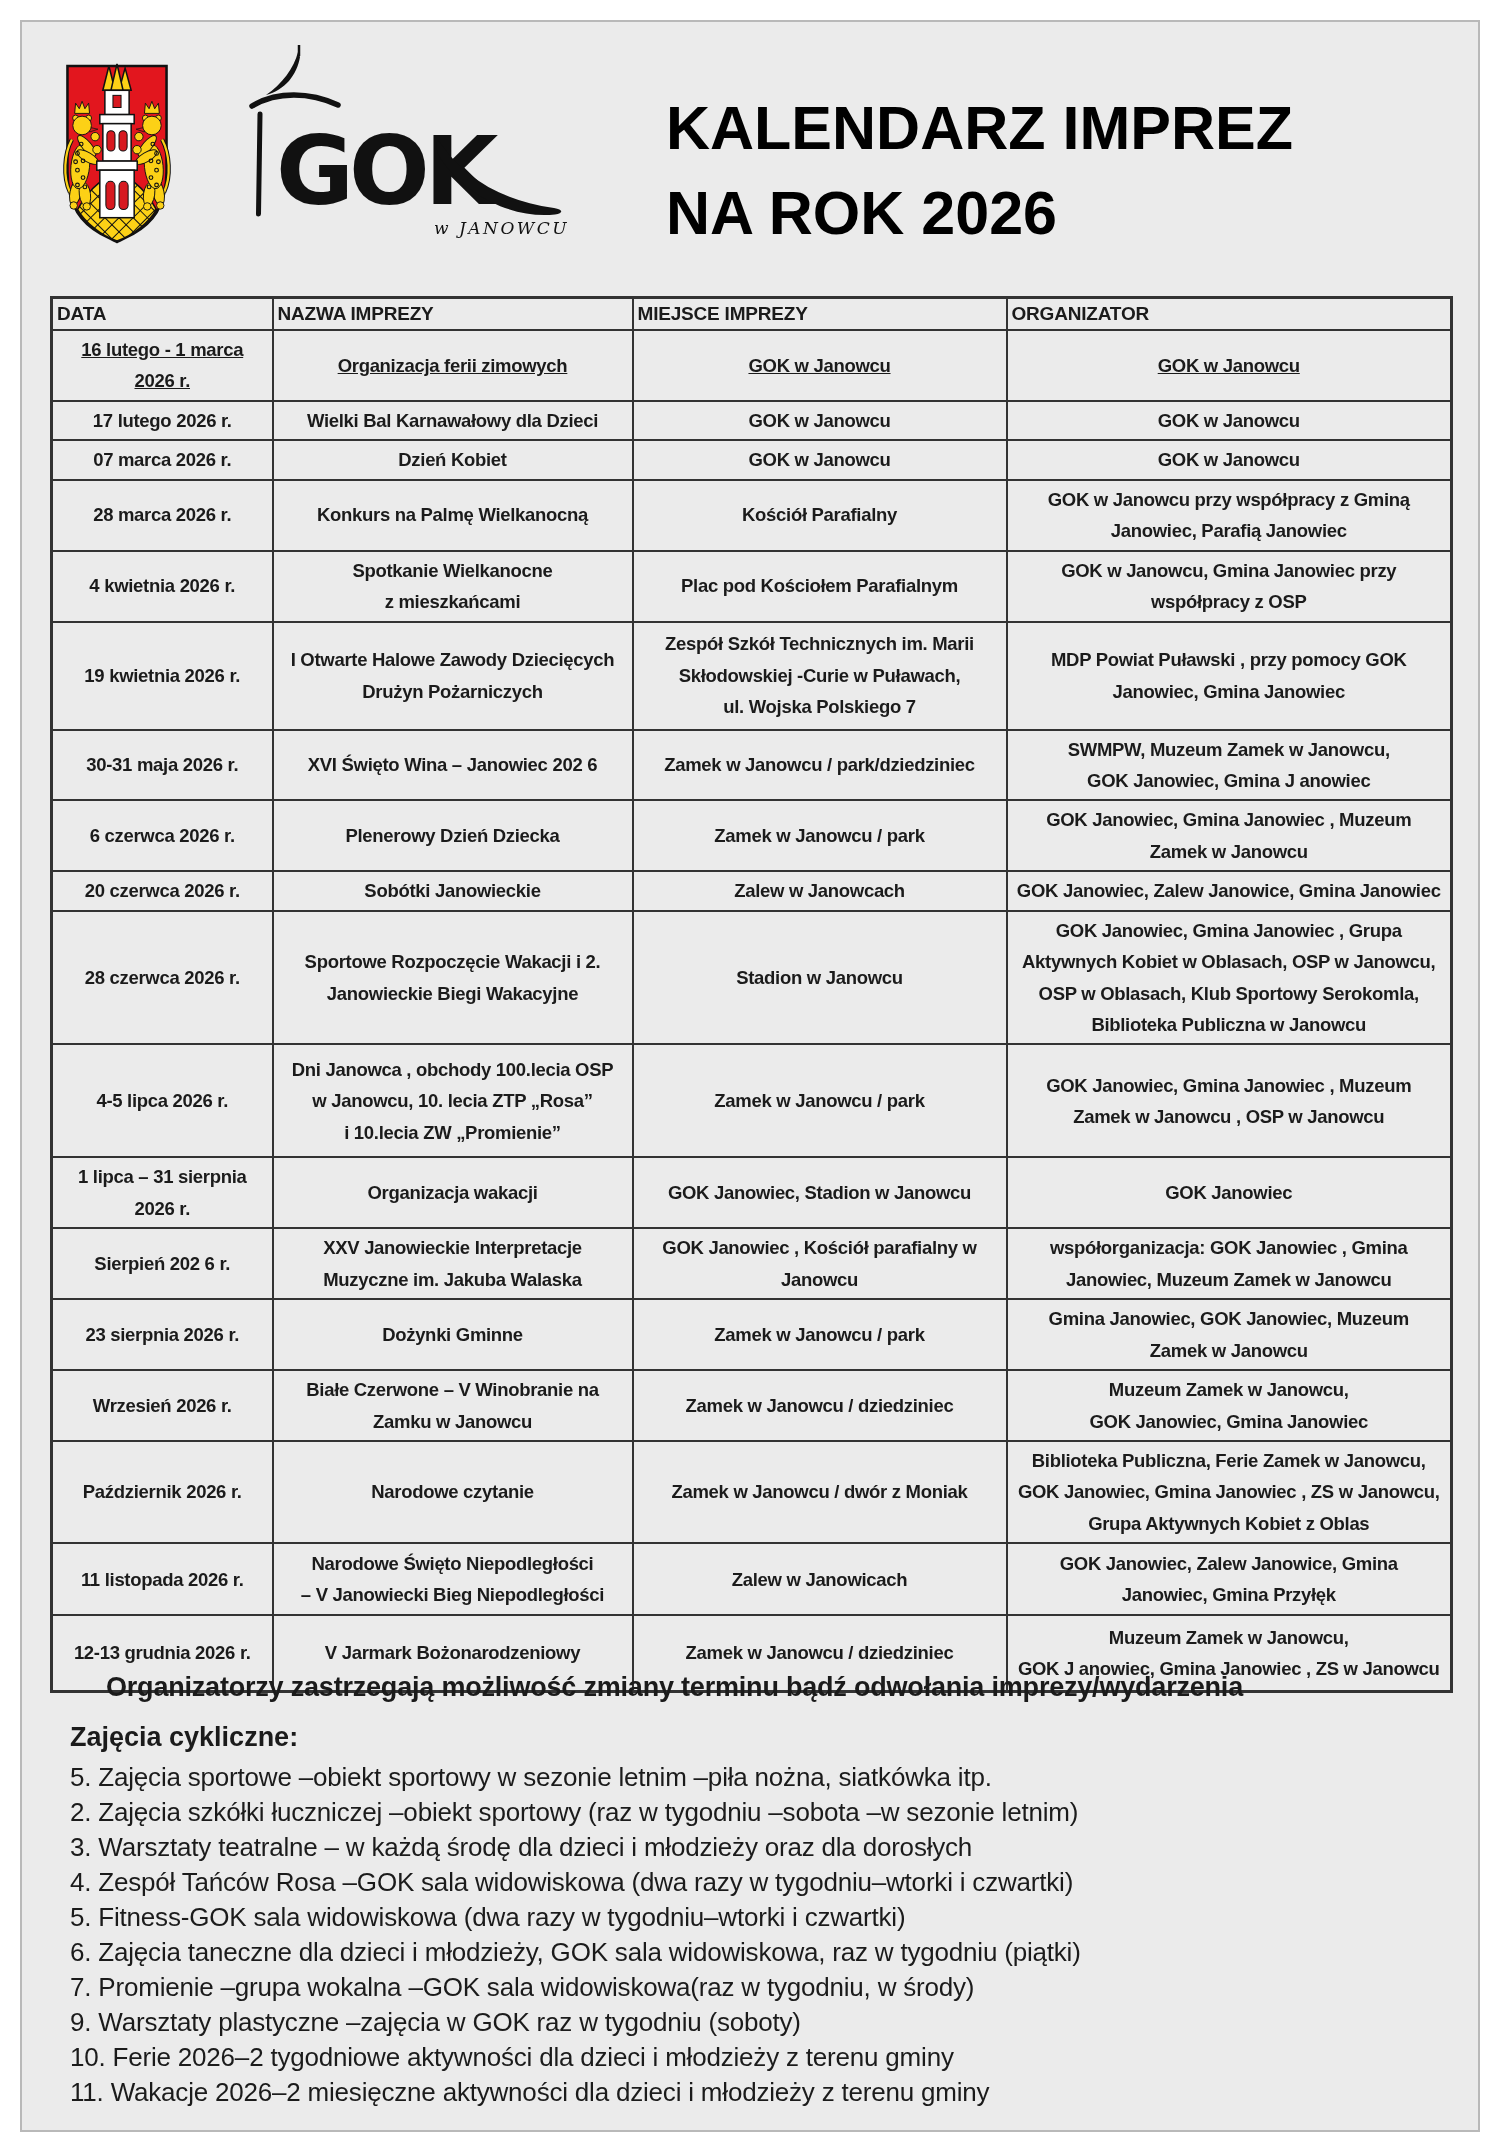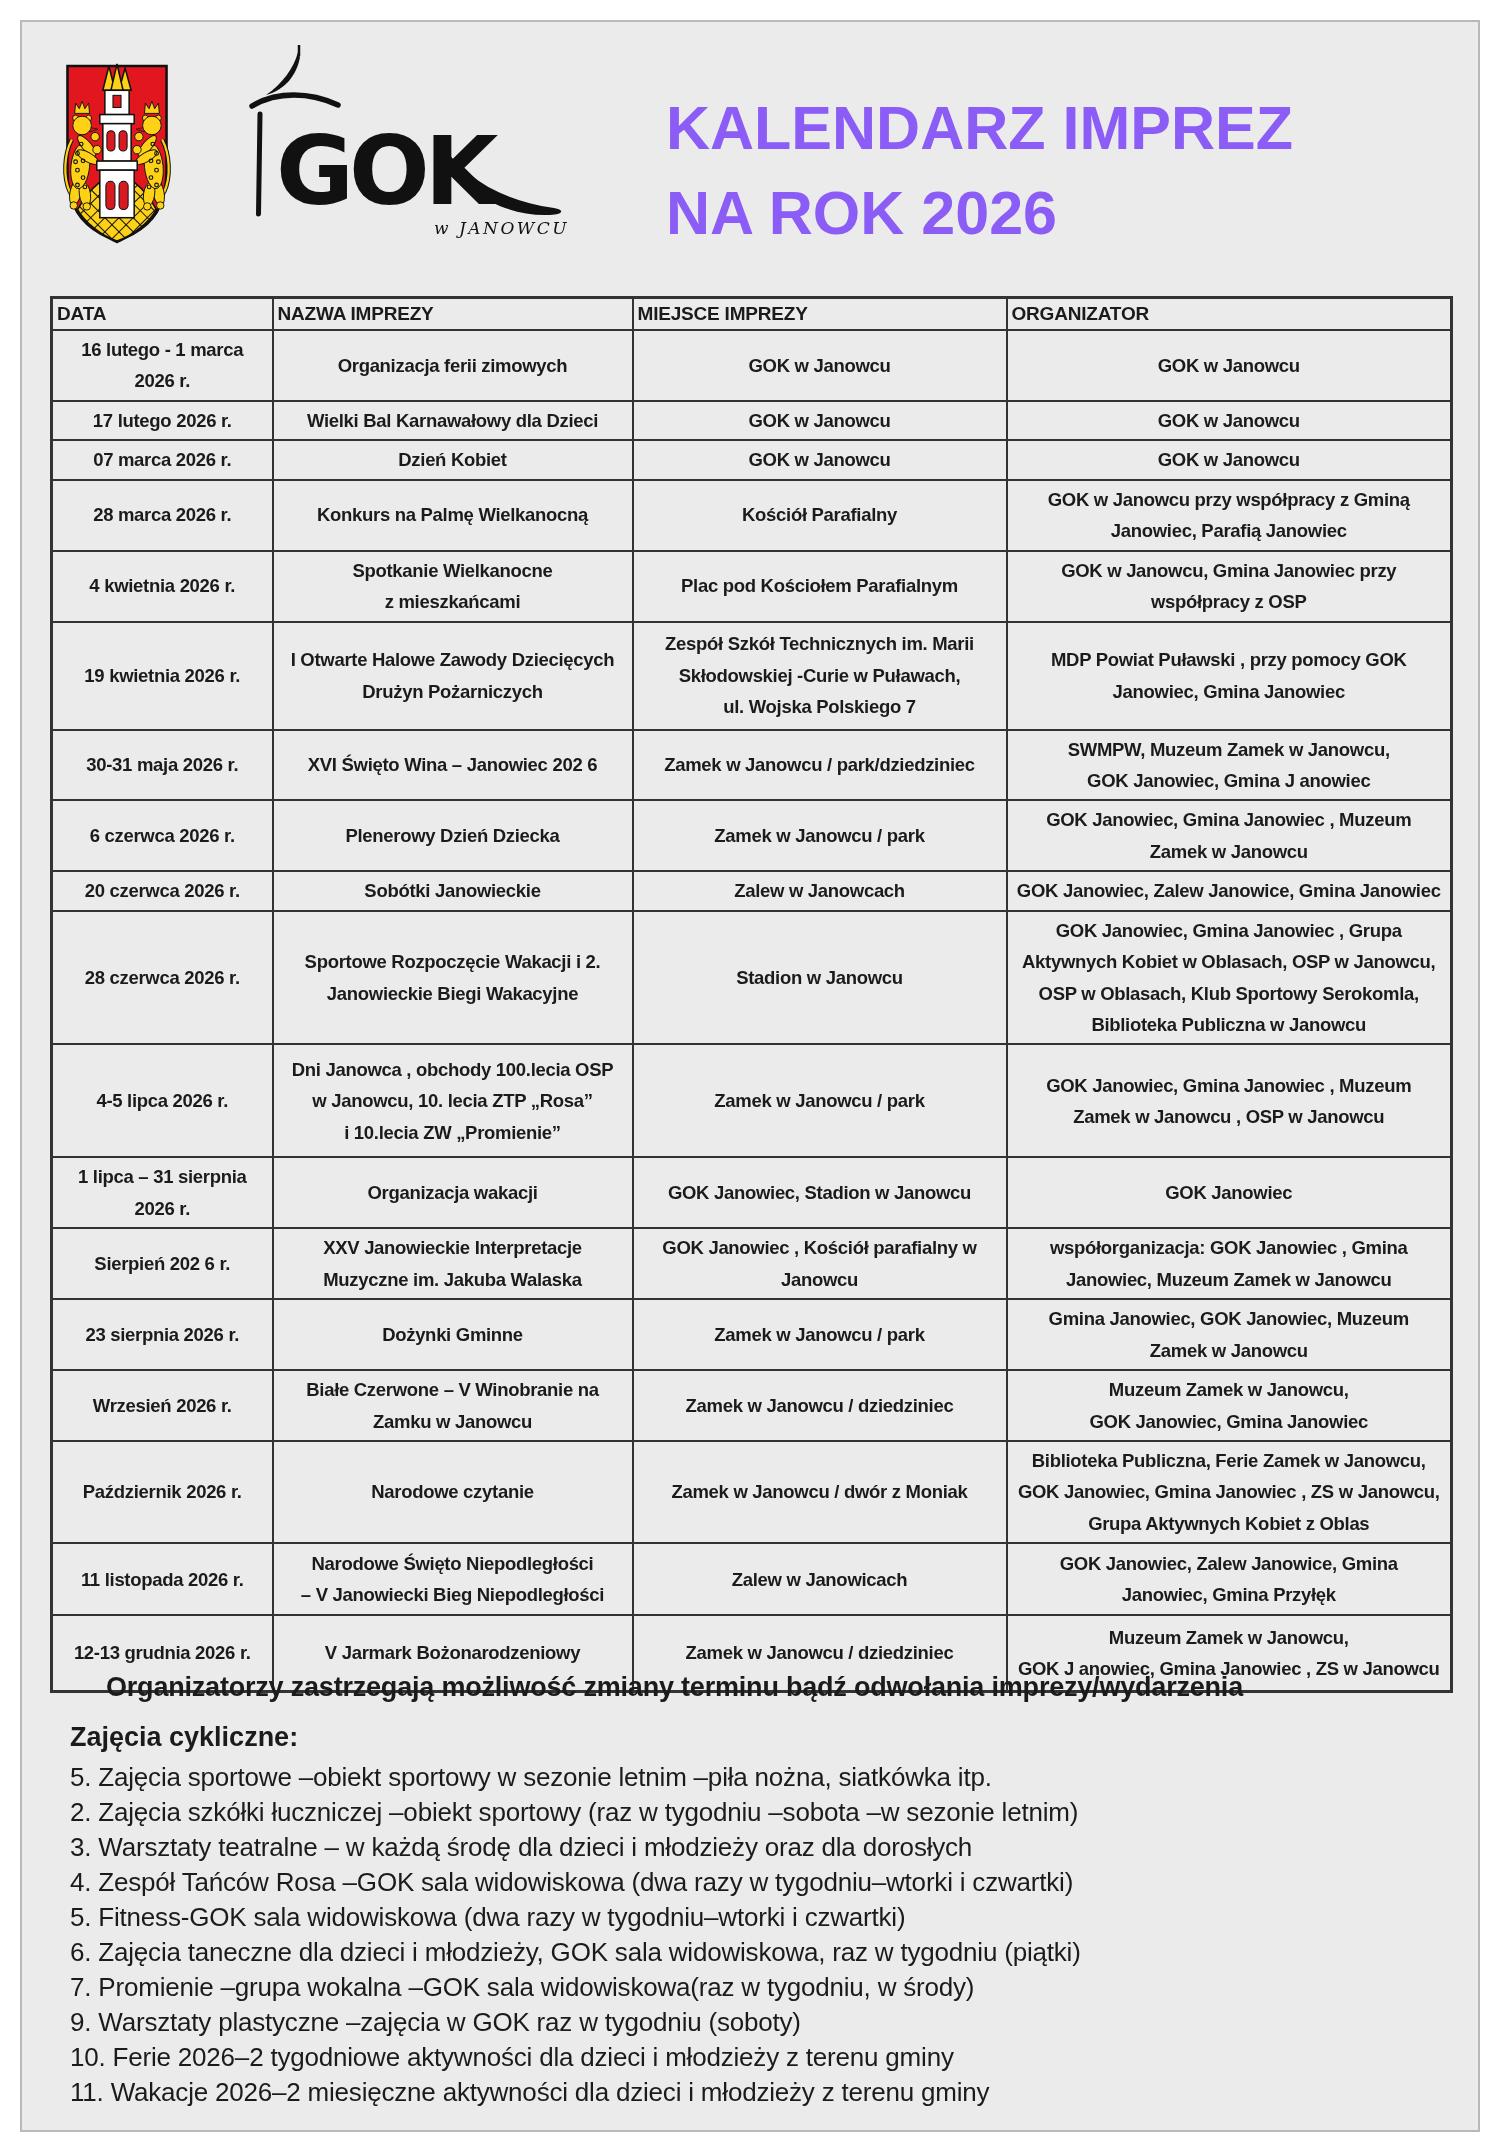--- a/index.html
+++ b/index.html
@@ -4,21 +4,21 @@
 <style>
   html,body{margin:0;padding:0;background:#ffffff;}
   body{font-family:"Liberation Sans","DejaVu Sans",sans-serif;color:#1b1b1b;}
   #page{position:relative;width:1500px;height:2150px;background:#ffffff;overflow:hidden;}
   #frame{position:absolute;left:20px;top:20px;width:1456px;height:2108px;
          background:#ebebeb;border:2px solid #b9b9b9;}
   
   #coat{position:absolute;left:62px;top:62px;width:110px;height:184px;}
   #gok-logo{position:absolute;left:222px;top:42px;width:362px;height:208px;}
   #title{position:absolute;left:666px;top:86px;width:700px;
-         font-size:61px;font-weight:bold;line-height:1.4;letter-spacing:0px;color:#8b5cf6;}
+         font-size:61px;font-weight:bold;line-height:1.4;letter-spacing:0px;color:#000000;}
   
   #tbl-wrap{position:absolute;left:50px;top:296px;width:1400px;}
   table.events{border-collapse:collapse;border:3px solid #333;width:1400px;table-layout:fixed;}
   table.events th{border:2px solid #333;font-size:19px;font-weight:bold;height:26px;
       padding:2px 4px;text-align:left;vertical-align:middle;letter-spacing:-0.2px;}
   table.events td{border:2px solid #333;font-size:18.5px;font-weight:bold;line-height:1.7;
       padding:3px 9px;text-align:center;vertical-align:middle;white-space:pre-line;
       letter-spacing:-0.3px;}
   
   #notice{position:absolute;left:50px;top:1672px;width:1249px;text-align:center;
@@ -133,21 +133,21 @@
       </colgroup>
       <thead>
           <tr>
             <th>DATA</th>
             <th>NAZWA IMPREZY</th>
             <th>MIEJSCE IMPREZY</th>
             <th>ORGANIZATOR</th>
           </tr>
         </thead>
       <tbody>
-          <tr style="height: 66px;">
+          <tr style="height: 66px; text-decoration: underline;">
             <td>16 lutego - 1 marca
 2026 r.</td>
             <td>Organizacja ferii zimowych</td>
             <td>GOK w Janowcu</td>
             <td>GOK w Janowcu</td>
           </tr>
           <tr style="height: 36px;">
             <td>17 lutego 2026 r.</td>
             <td>Wielki Bal Karnawałowy dla Dzieci</td>
             <td>GOK w Janowcu</td>

